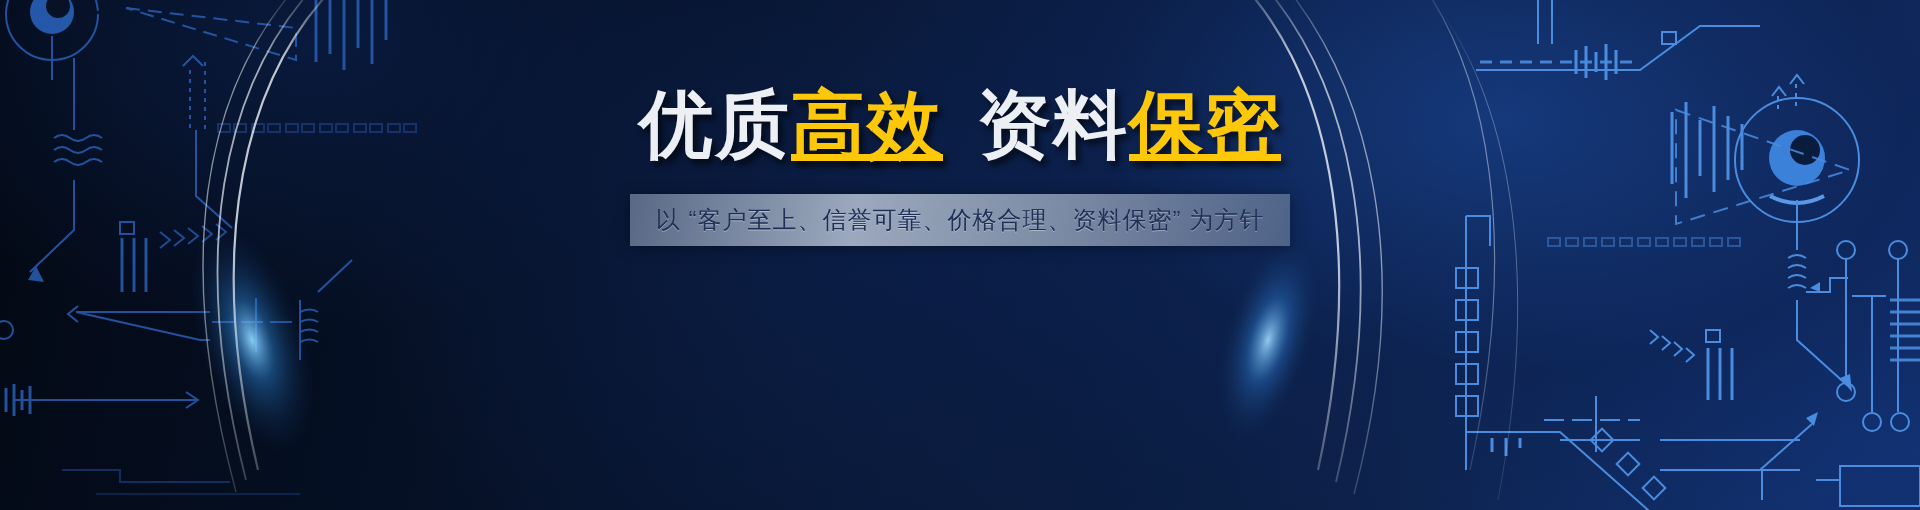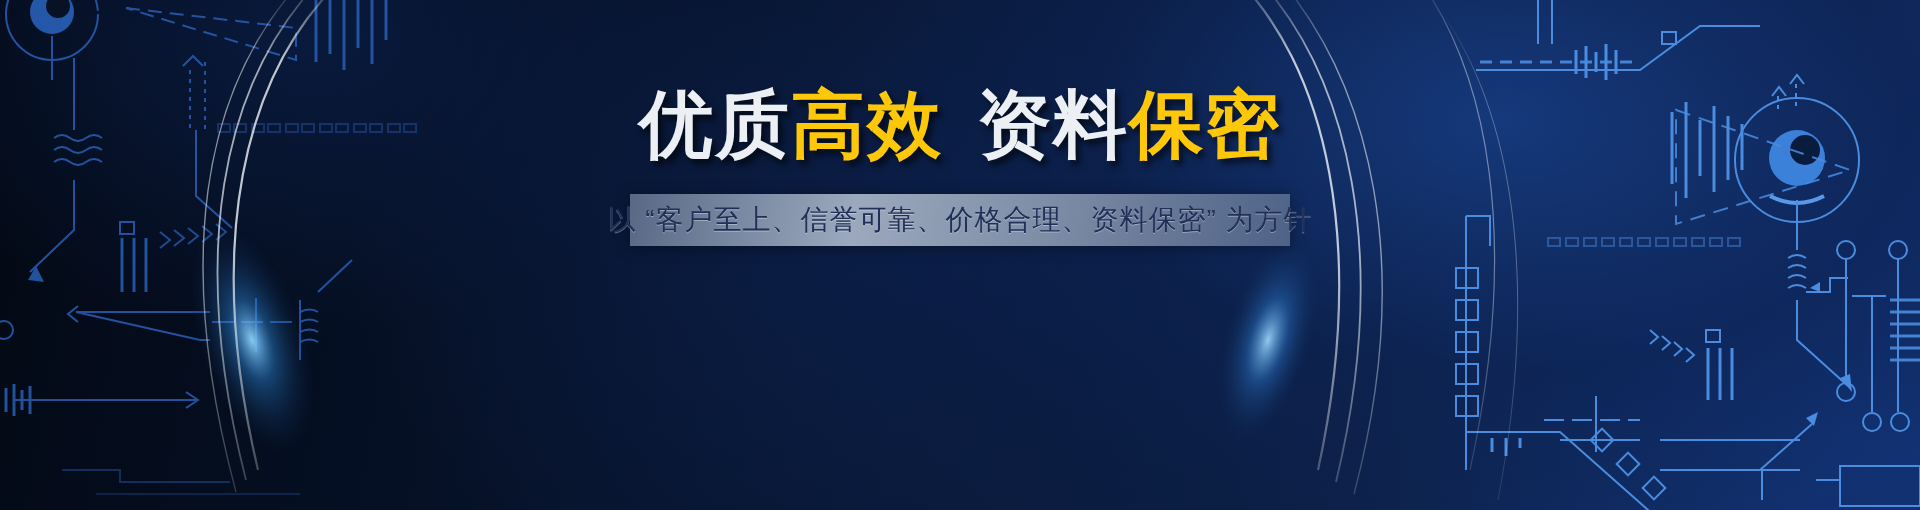--- a/index.html
+++ b/index.html
@@ -26,40 +26,40 @@
     display:flex;flex-direction:column;align-items:center;justify-content:flex-start;
     z-index:40;
   }
   #title{
     margin-top:88px;
     font-size:74px;line-height:1;font-weight:bold;
     letter-spacing:2px;white-space:nowrap;
     text-shadow:4px 5px 6px rgba(0,0,0,.62);
   }
   #title .w{color:#eceff3;}
-  #title .y{color:#fdc70a;}
+  #title .y{color:#fdc70a;text-decoration:underline;}
   #title .gap{display:inline-block;width:34px;}
   #subtitle{
     margin-top:34px;
     font-size:33px;letter-spacing:7px;color:#e9edf3;white-space:nowrap;
     text-shadow:2px 3px 4px rgba(0,0,0,.65);
   }
   #slogan-bar{
     margin-top:32px;
     width:660px;height:52px;
     display:flex;align-items:center;justify-content:center;
     background:linear-gradient(100deg,
         rgba(120,136,162,.72) 0%,
         rgba(176,188,206,.88) 34%,
         rgba(150,164,186,.84) 62%,
         rgba(106,124,155,.70) 100%);
     box-shadow:0 2px 14px rgba(0,0,0,.35);
   }
   #slogan{
-    font-size:28px;letter-spacing:1px;color:#203058;white-space:nowrap;font-weight:500;
+    font-size:24px;letter-spacing:1px;color:#203058;white-space:nowrap;font-weight:500;
     text-shadow:0 1px 0 rgba(255,255,255,.35);
   }
 </style>
 </head>
 <body>
 
 <div id="banner">
 
   <div class="layer">
     <svg class="svgfull" viewBox="0 0 1920 510" xmlns="http://www.w3.org/2000/svg">

